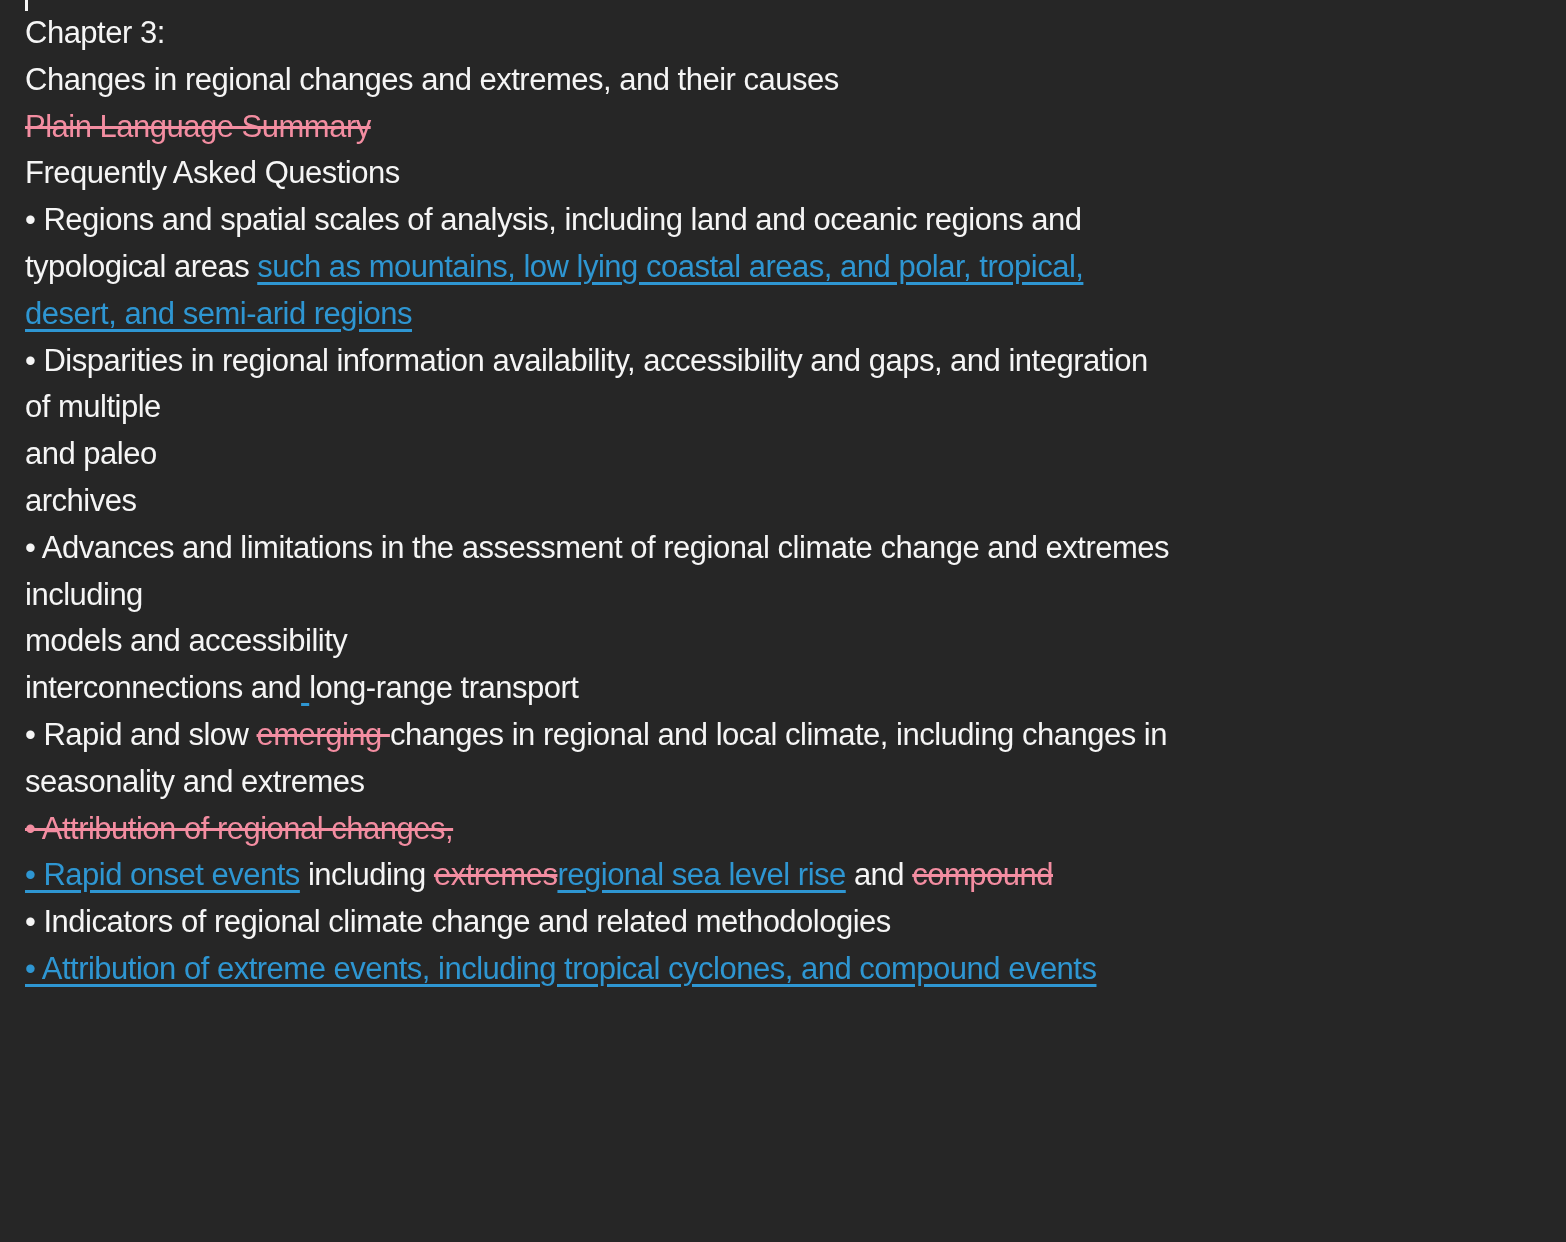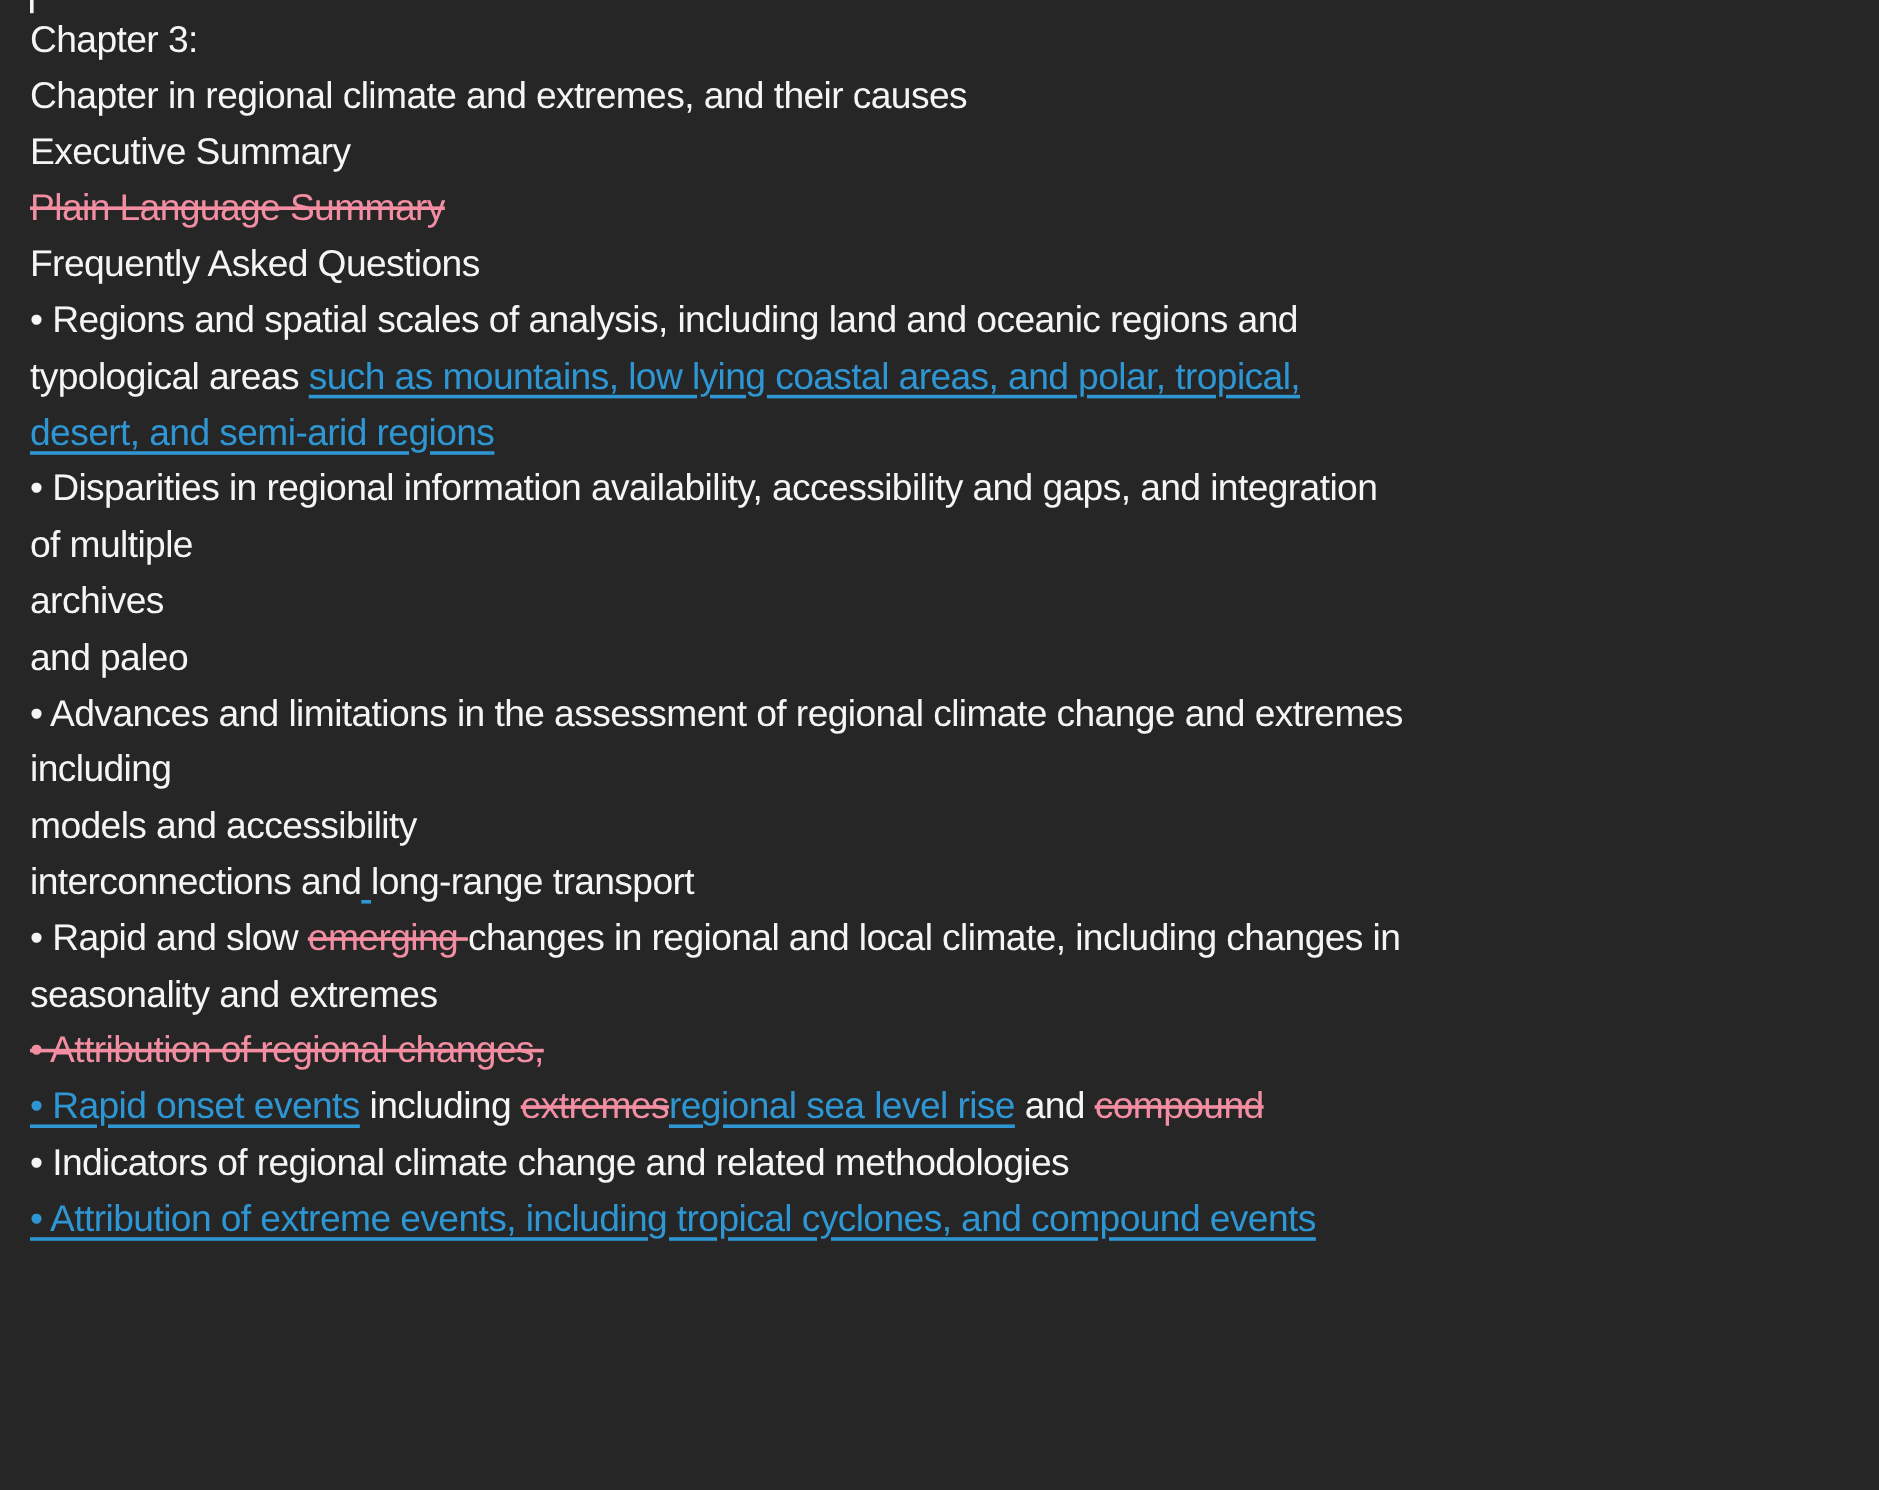--- a/index.html
+++ b/index.html
@@ -47,31 +47,30 @@
     text-underline-offset: 5px;
   }
 </style>
 </head>
 <body>
 
 <div class="page">
   <div class="caret"></div>
   <div id="doc-lines">
       <div class="line"><span class="seg-normal">Chapter 3:</span></div>
-      <div class="line"><span class="seg-normal">Chapter in regional climate and extremes, and their causes</span></div>
-      <div class="line"><span class="seg-normal">Executive Summary</span></div>
+      <div class="line"><span class="seg-normal">Changes in regional changes and extremes, and their causes</span></div>
       <div class="line"><span class="seg-del">Plain Language Summary</span></div>
       <div class="line"><span class="seg-normal">Frequently Asked Questions</span></div>
       <div class="line"><span class="seg-normal">• Regions and spatial scales of analysis, including land and oceanic regions and</span></div>
       <div class="line"><span class="seg-normal">typological areas </span><span class="seg-ins">such as mountains, low lying coastal areas, and polar, tropical,</span></div>
       <div class="line"><span class="seg-ins">desert, and semi-arid regions</span></div>
       <div class="line"><span class="seg-normal">• Disparities in regional information availability, accessibility and gaps, and integration</span></div>
       <div class="line"><span class="seg-normal">of multiple</span></div>
+      <div class="line"><span class="seg-normal">and paleo</span></div>
       <div class="line"><span class="seg-normal">archives</span></div>
-      <div class="line"><span class="seg-normal">and paleo</span></div>
       <div class="line"><span class="seg-normal">• Advances and limitations in the assessment of regional climate change and extremes</span></div>
       <div class="line"><span class="seg-normal">including</span></div>
       <div class="line"><span class="seg-normal">models and accessibility</span></div>
       <div class="line"><span class="seg-normal">interconnections and</span><span class="seg-ins"> </span><span class="seg-normal">long-range transport</span></div>
       <div class="line"><span class="seg-normal">• Rapid and slow </span><span class="seg-del">emerging </span><span class="seg-normal">changes in regional and local climate, including changes in</span></div>
       <div class="line"><span class="seg-normal">seasonality and extremes</span></div>
       <div class="line"><span class="seg-del">• Attribution of regional changes,</span></div>
       <div class="line"><span class="seg-ins">• Rapid onset events</span><span class="seg-normal"> including </span><span class="seg-del">extremes</span><span class="seg-ins">regional sea level rise</span><span class="seg-normal"> and </span><span class="seg-del">compound</span></div>
       <div class="line"><span class="seg-normal">• Indicators of regional climate change and related methodologies</span></div>
       <div class="line"><span class="seg-ins">• Attribution of extreme events, including tropical cyclones, and compound events</span></div>

